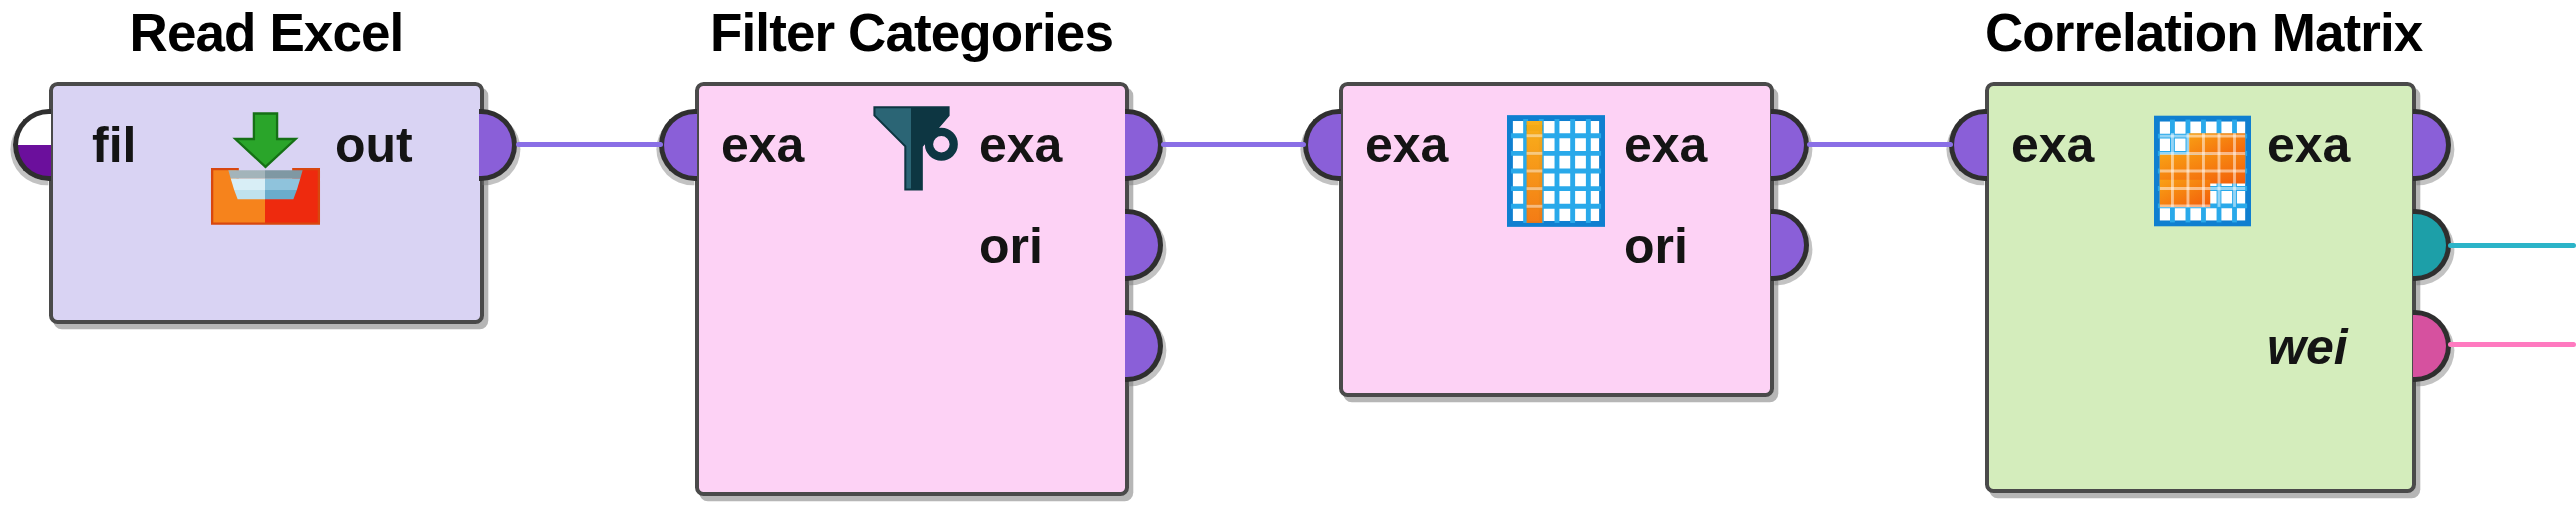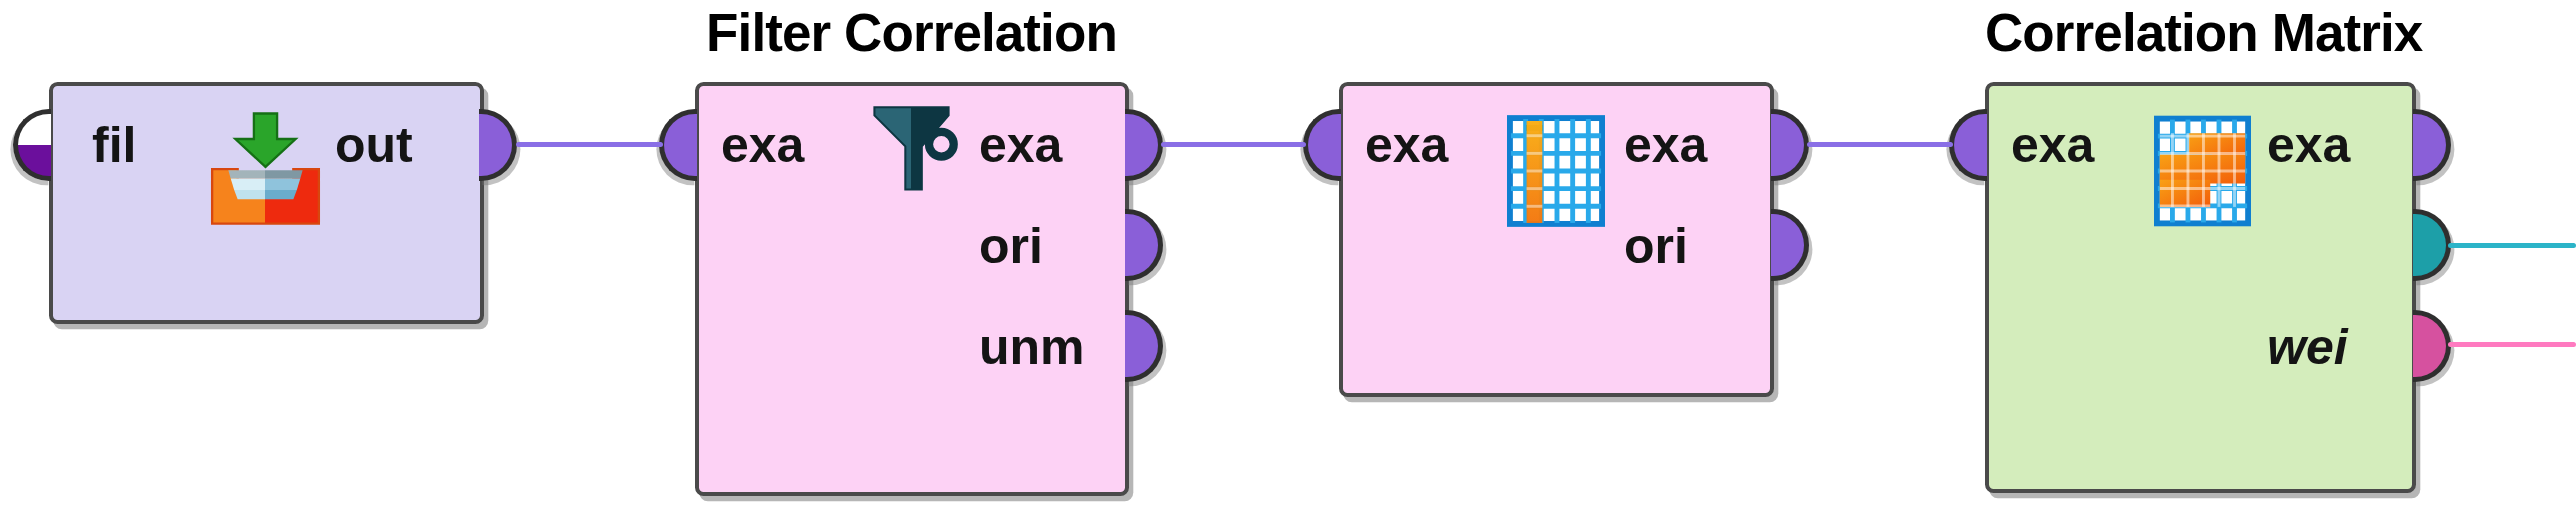--- a/index.html
+++ b/index.html
@@ -38,20 +38,21 @@
   .wire-purple{background:#8a6fe6;}
   .wire-teal{background:#2cb4c8;}
   .wire-pink{background:#ff7ac0;}
   .op-icon{position:absolute;}
 </style>
 </head>
 <body>
 
 <div id="canvas">
 
+  <div class="op-title" style="left:51px;width:431px;">Read Excel</div>
   <div class="op-box box-lavender" style="left:49px;top:82px;width:435px;height:242px;"></div>
   <div class="port port-l port-file" style="left:13px;top:109px;"></div>
   <div class="port-label" style="left:74px;top:120px;margin-left:18px;">fil</div>
   <div class="port port-r port-purple" style="left:479px;top:109px;"></div>
   <div class="port-label right" style="left:335px;top:120px;">out</div>
   <svg class="op-icon" style="left:207px;top:110px;" width="117" height="116" viewBox="0 0 100 100">
     <defs>
       <linearGradient id="trayg" x1="0" y1="0" x2="1" y2="0">
         <stop offset="0.5" stop-color="#f6831c"></stop>
           <stop offset="0.5" stop-color="#ee2a0e"></stop>
@@ -69,30 +70,29 @@
           <stop offset="0.5" stop-color="#6aaccc"></stop>
       </linearGradient>
     </defs>
     <polygon points="40,3 60,3 60,25 76,25 50,49 24,25 40,25" fill="#2aa52a" stroke="#157015" stroke-width="2"></polygon>
     <path d="M4,51 L26,51 L26,60 L74,60 L74,51 L96,51 L96,98 L4,98 Z" fill="url(#trayg)" stroke="#d8470f" stroke-width="2"></path>
     <polygon points="18,52 82,52 80,59 20,59" fill="url(#wat1)"></polygon>
     <polygon points="20,59 80,59 77,69 23,69" fill="url(#wat2)"></polygon>
     <polygon points="23,69 77,69 74,77 26,77" fill="url(#wat3)"></polygon>
   </svg>
 
-  <div class="op-title" style="left:696px;width:431px;">Filter Correlation</div>
+  <div class="op-title" style="left:696px;width:431px;">Filter Categories</div>
   <div class="op-box box-pink" style="left:695px;top:82px;width:434px;height:414px;"></div>
   <div class="port port-l port-purple" style="left:659px;top:109px;"></div>
   <div class="port-label" style="left:721px;top:120px;">exa</div>
   <div class="port port-r port-purple" style="left:1125px;top:109px;"></div>
   <div class="port-label right" style="left:979px;top:120px;">exa</div>
   <div class="port port-r port-purple" style="left:1125px;top:209px;"></div>
   <div class="port-label right" style="left:979px;top:221px;">ori</div>
   <div class="port port-r port-purple" style="left:1125px;top:310px;"></div>
-  <div class="port-label right" style="left:979px;top:322px;">unm</div>
   <svg class="op-icon" style="left:860px;top:100px;" width="103" height="105" viewBox="0 0 100 100">
     <defs>
       <linearGradient id="fung" x1="0" y1="0" x2="1" y2="0">
         <stop offset="0.5" stop-color="#2b6575"></stop>
           <stop offset="0.5" stop-color="#0d3642"></stop>
       </linearGradient>
     </defs>
     <circle cx="79" cy="42" r="12" fill="none" stroke="#0d3642" stroke-width="8"></circle>
     <path d="M14,6 L86,6 L86,14 L60,44 L60,86 L44,86 L44,44 L14,14 Z" fill="url(#fung)" stroke="#0d3642" stroke-width="2"></path>
   </svg>

